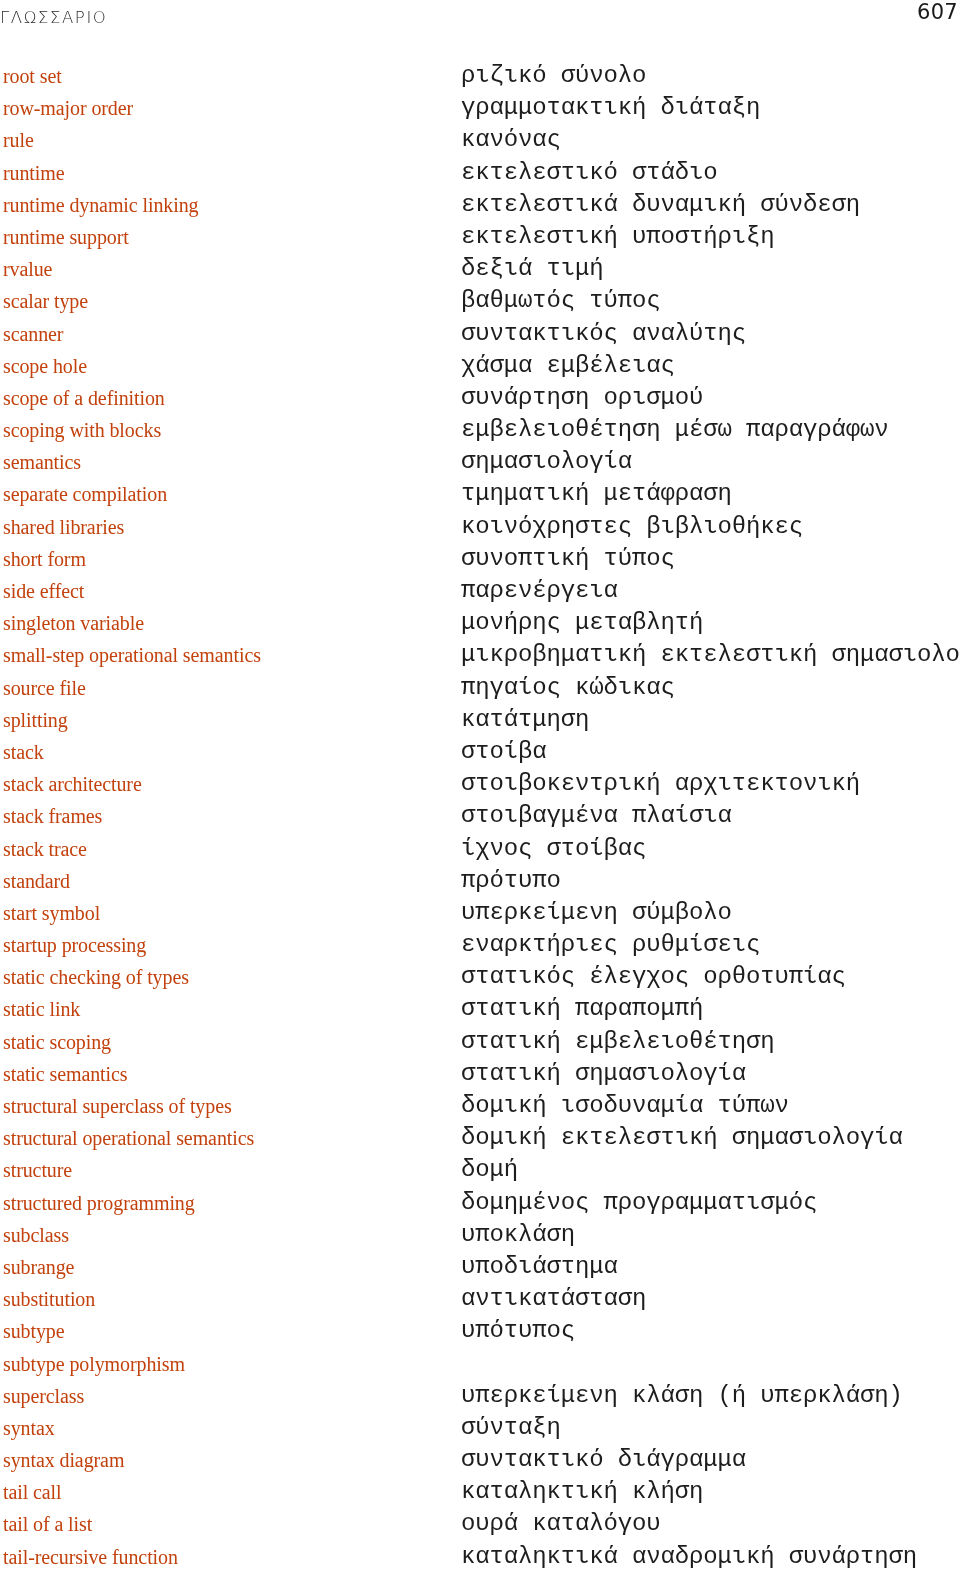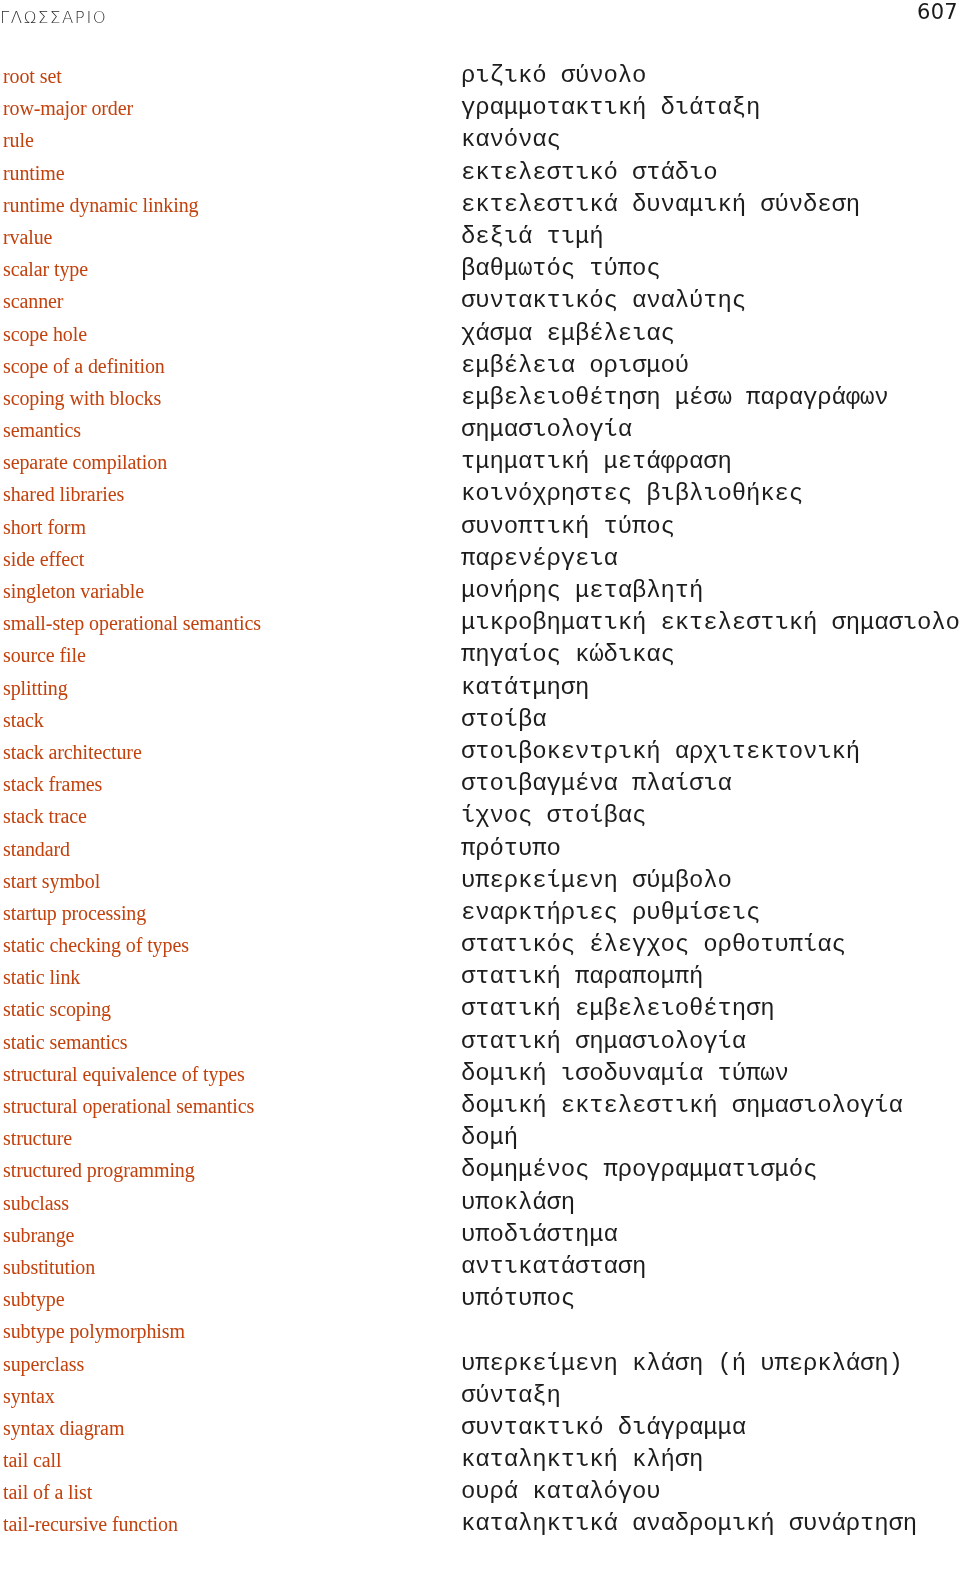--- a/index.html
+++ b/index.html
@@ -106,38 +106,42 @@
     </div>
     <div class="glossary-row">
       <span class="term-en">runtime</span>
       <span class="term-el">εκτελεστικό στάδιο</span>
     </div>
     <div class="glossary-row">
       <span class="term-en">runtime dynamic linking</span>
       <span class="term-el">εκτελεστικά δυναμική σύνδεση</span>
     </div>
     <div class="glossary-row">
+      <span class="term-en">runtime support</span>
+      <span class="term-el">εκτελεστική υποστήριξη</span>
+    </div>
+    <div class="glossary-row">
       <span class="term-en">rvalue</span>
       <span class="term-el">δεξιά τιμή</span>
     </div>
     <div class="glossary-row">
       <span class="term-en">scalar type</span>
       <span class="term-el">βαθμωτός τύπος</span>
     </div>
     <div class="glossary-row">
       <span class="term-en">scanner</span>
       <span class="term-el">συντακτικός αναλύτης</span>
     </div>
     <div class="glossary-row">
       <span class="term-en">scope hole</span>
       <span class="term-el">χάσμα εμβέλειας</span>
     </div>
     <div class="glossary-row">
       <span class="term-en">scope of a definition</span>
-      <span class="term-el">εμβέλεια ορισμού</span>
+      <span class="term-el">συνάρτηση ορισμού</span>
     </div>
     <div class="glossary-row">
       <span class="term-en">scoping with blocks</span>
       <span class="term-el">εμβελειοθέτηση μέσω παραγράφων</span>
     </div>
     <div class="glossary-row">
       <span class="term-en">semantics</span>
       <span class="term-el">σημασιολογία</span>
     </div>
     <div class="glossary-row">
@@ -210,21 +214,21 @@
     </div>
     <div class="glossary-row">
       <span class="term-en">static scoping</span>
       <span class="term-el">στατική εμβελειοθέτηση</span>
     </div>
     <div class="glossary-row">
       <span class="term-en">static semantics</span>
       <span class="term-el">στατική σημασιολογία</span>
     </div>
     <div class="glossary-row">
-      <span class="term-en">structural equivalence of types</span>
+      <span class="term-en">structural superclass of types</span>
       <span class="term-el">δομική ισοδυναμία τύπων</span>
     </div>
     <div class="glossary-row">
       <span class="term-en">structural operational semantics</span>
       <span class="term-el">δομική εκτελεστική σημασιολογία</span>
     </div>
     <div class="glossary-row">
       <span class="term-en">structure</span>
       <span class="term-el">δομή</span>
     </div>

